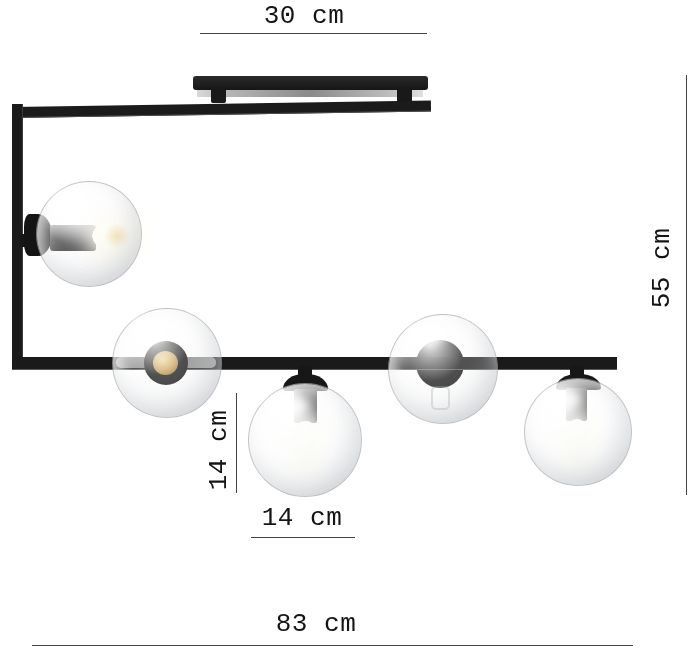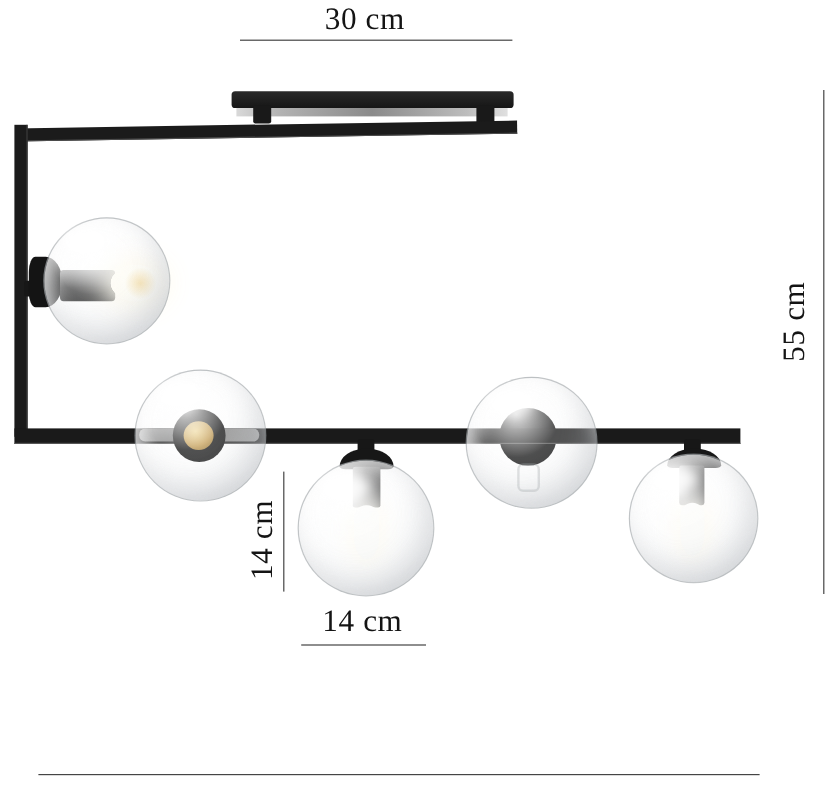--- a/index.html
+++ b/index.html
@@ -1,18 +1,18 @@
 <!DOCTYPE html>
 <html><head>
 <meta charset="utf-8">
 <style>
   html,body{margin:0;padding:0;background:#fff;}
   .stage{
     position:relative;width:700px;height:658px;background:#ffffff;
-    overflow:hidden;font-family:Liberation Serif, serif;border-radius:15px;
+    overflow:hidden;font-family:Liberation Mono, monospace;border-radius:15px;
   }
   .abs{position:absolute;}
   .canopy{left:193px;top:76px;width:235px;height:14px;border-radius:3px;
     background:linear-gradient(#2a2a2a,#161616);}
   .canopy-plate{left:197px;top:90px;width:226px;height:7px;
     background:linear-gradient(90deg,#d9d9d9,#b4b4b4 15%,#8a8a8a 50%,#bdbdbd 85%,#e0e0e0);}
   .clip{width:15px;height:15px;top:88px;background:#191919;border-radius:2px;}
   .clip.left{left:211px;} .clip.right{left:397px;}
   .top-bar{left:13px;top:107px;width:418px;height:10px;background:#1b1b1b;
     transform:rotate(-0.9deg);transform-origin:left center;border-bottom:1px solid #4e4e4e;}
@@ -103,14 +103,15 @@
   <div class="abs dim-line" style="left:686px;top:75px;width:1px;height:420px;"></div>
   <div class="abs dim-label rot" style="left:662px;top:268px;">55 cm</div>
 
   <div class="abs dim-line" style="left:236px;top:393px;width:1px;height:100px;"></div>
   <div class="abs dim-label rot" style="left:219px;top:450px;">14 cm</div>
 
   <div class="abs dim-line" style="left:251px;top:537px;width:104px;height:1px;"></div>
   <div class="abs dim-label" style="left:302px;top:518px;">14 cm</div>
 
   <div class="abs dim-line" style="left:32px;top:645px;width:601px;height:1px;"></div>
+  <div class="abs dim-label" style="left:316px;top:624px;">83 cm</div>
 
 </div>
 
 </body></html>

